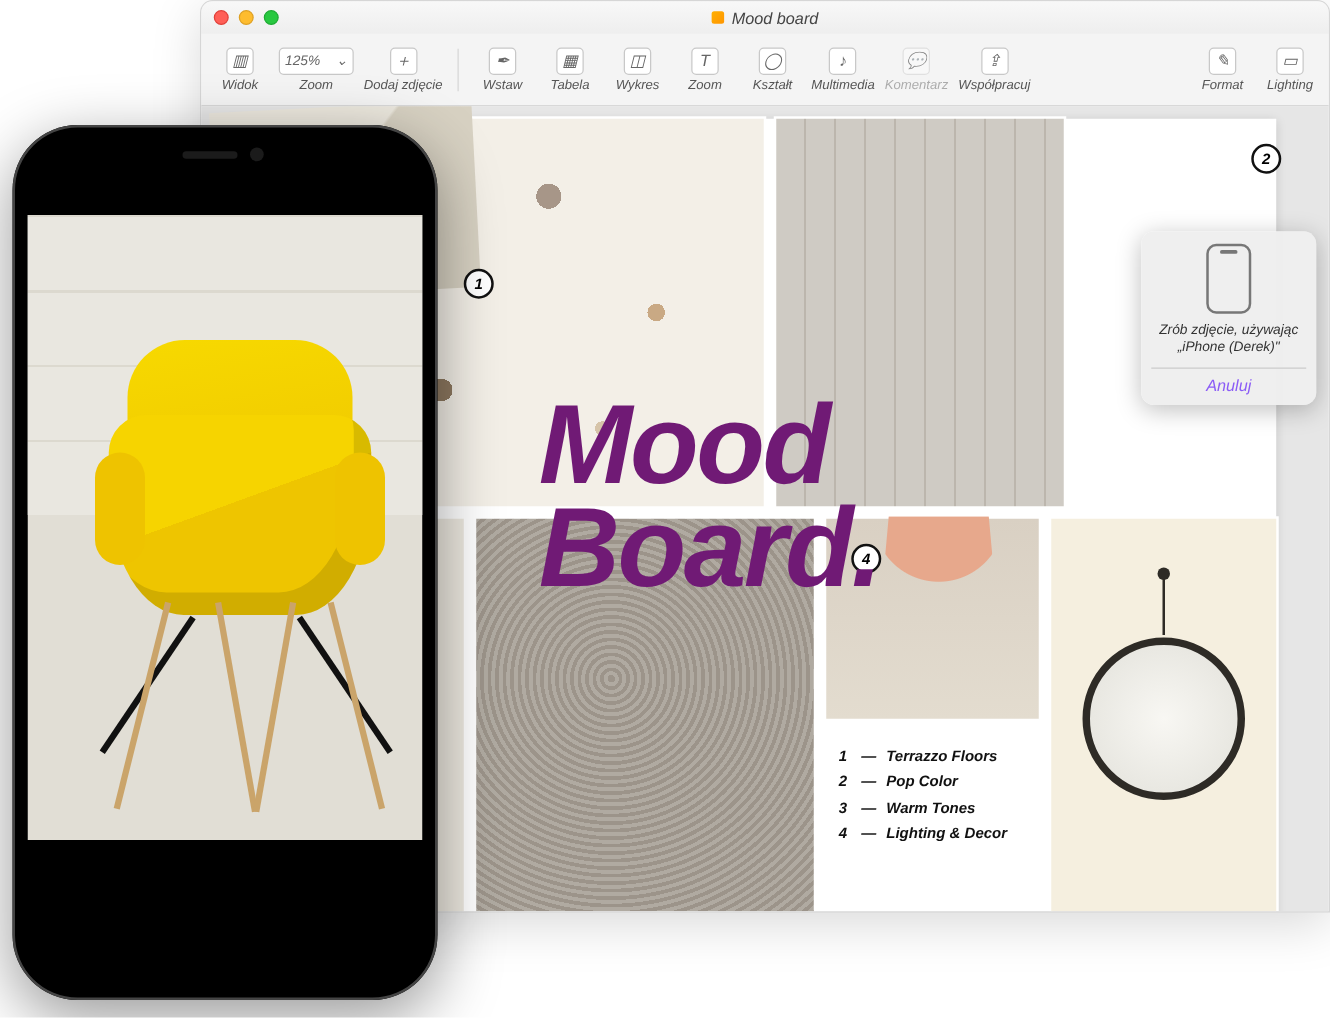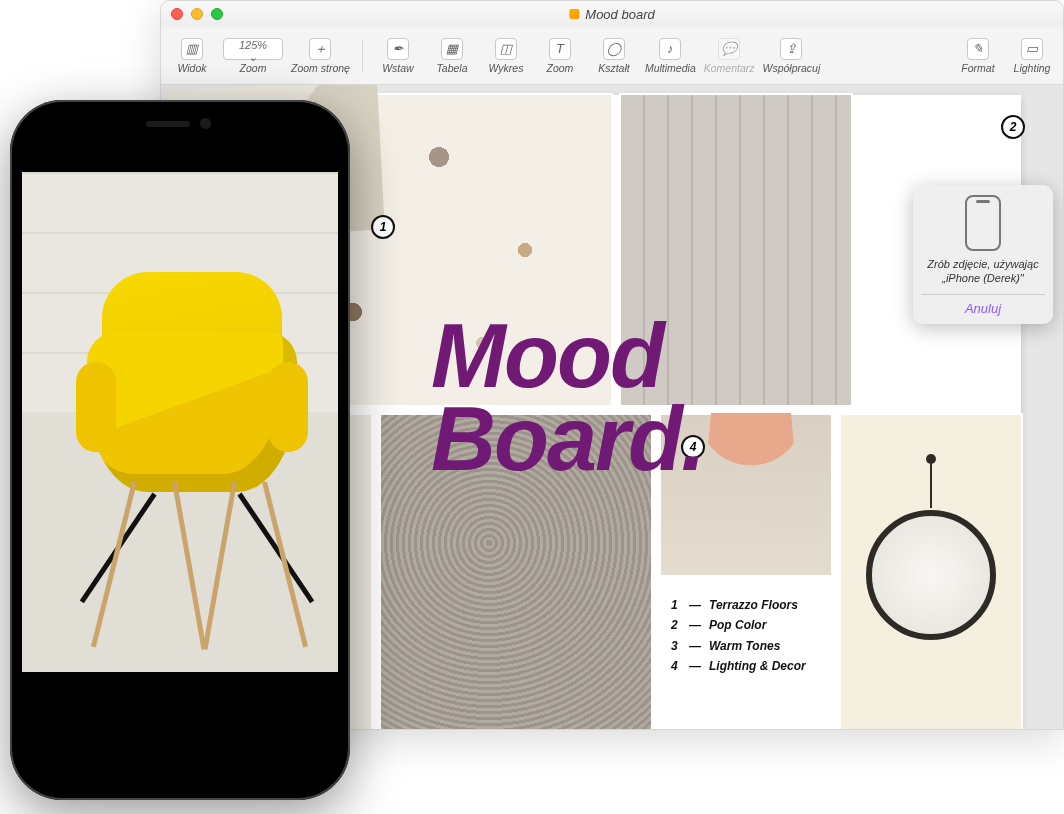--- a/index.html
+++ b/index.html
@@ -81,21 +81,21 @@
     border-radius:4px;
   }
   .tb-btn .ico {
     width:22px;height:22px;
     background:#fff;
     border:1px solid #c8c8c8;
     border-radius:4px;
     display:flex;align-items:center;justify-content:center;
     font-size:13px;color:#666;
   }
-  .tb-zoom .ico { width:60px; font-size:11px; justify-content:space-between;padding:0 4px;flex-direction:column;}
+  .tb-zoom .ico { width:60px; font-size:11px; justify-content:space-between;padding:0 4px;}
   .tb-sep { width:1px;height:34px;background:#d6d6d6;margin:0 4px;}
   .tb-btn.disabled { opacity:.45;}
   .tb-spacer { flex:1; }
 
   
   .canvas {
     flex:1;
     background:#e6e6e6;
     position:relative;
     overflow:hidden;
@@ -330,21 +330,21 @@
     </div>
     <div class="tb-btn tb-zoom">
       <div class="ico">
         <span>125%</span>
           <span>⌄</span>
       </div>
       <span>Zoom</span>
     </div>
     <div class="tb-btn">
       <div class="ico">＋</div>
-      <span>Zoom stronę</span>
+      <span>Dodaj zdjęcie</span>
     </div>
 
     <div class="tb-sep"></div>
 
     <div class="tb-btn">
       <div class="ico">✒</div>
       <span>Wstaw</span>
     </div>
     <div class="tb-btn">
       <div class="ico">▦</div>

